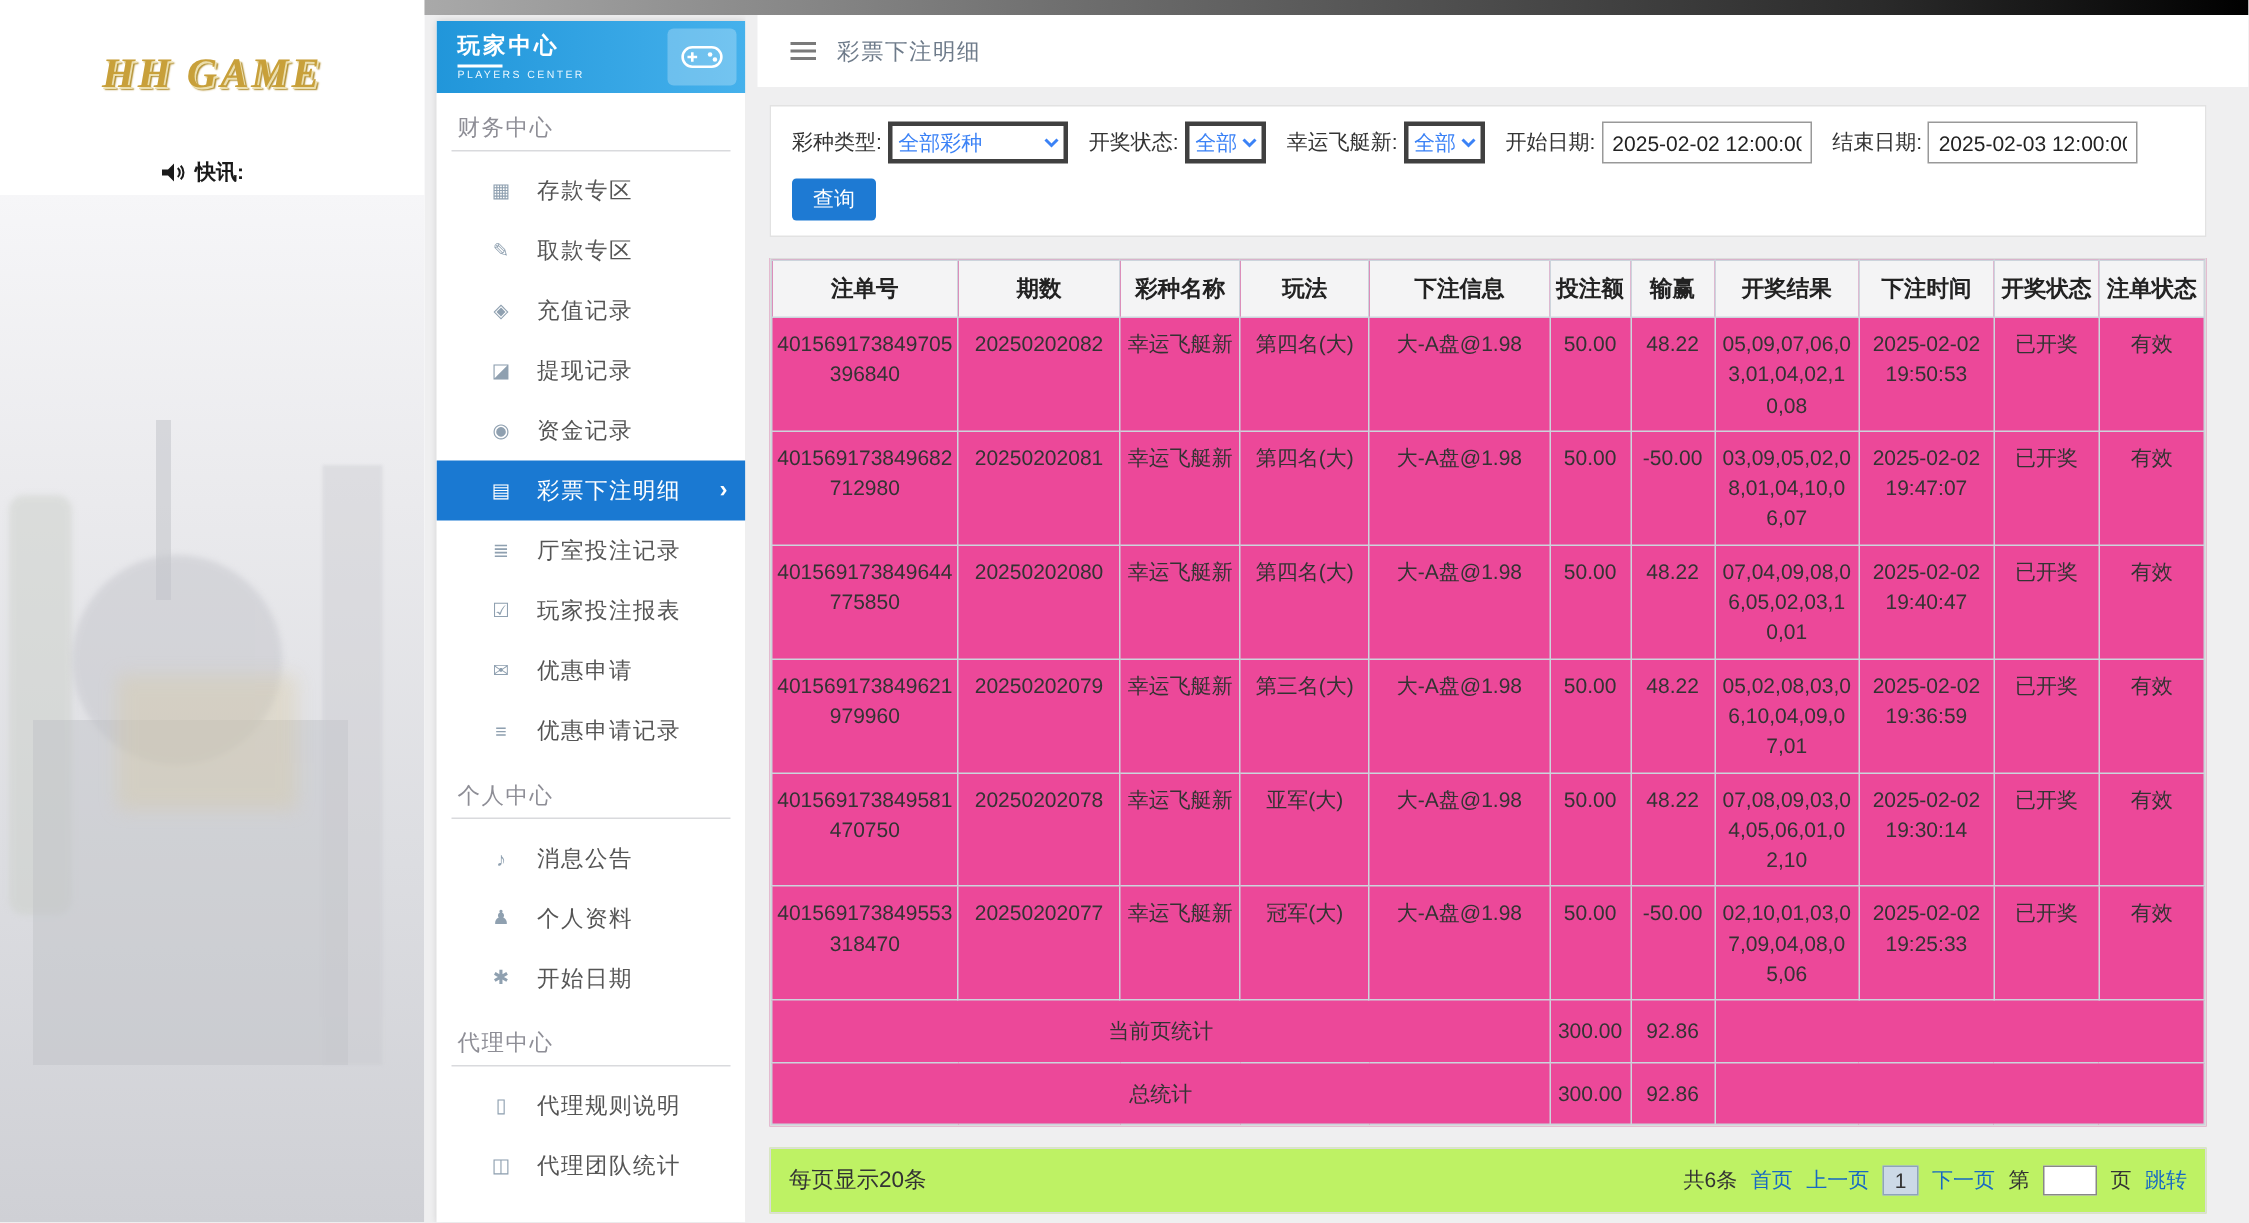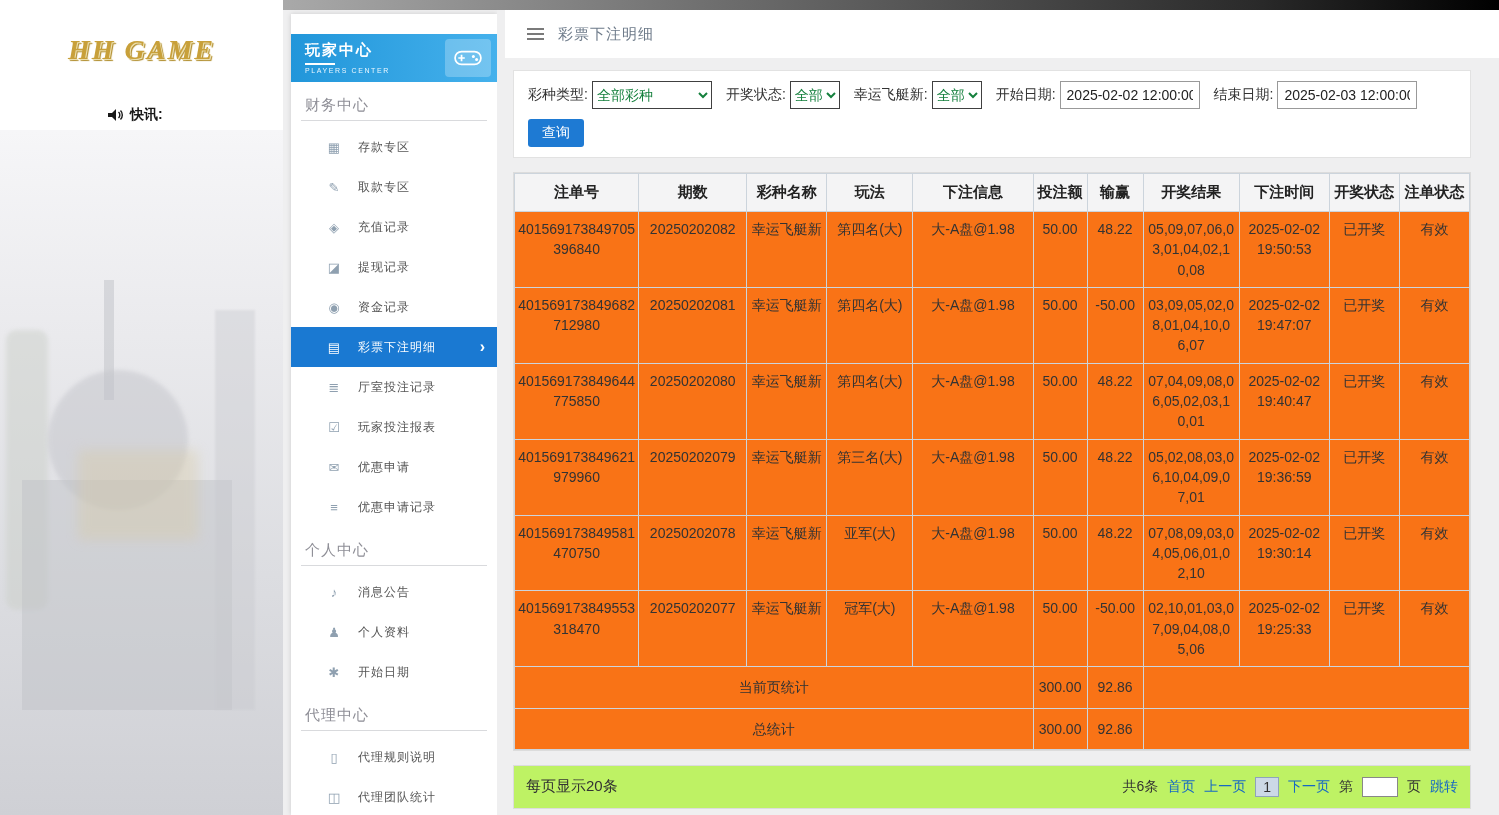--- a/index.html
+++ b/index.html
@@ -33,53 +33,53 @@
   .flags  { left:78px; top:320px; width:120px; height:90px; background:#d8c9a0; opacity:.35; filter:blur(6px); }
   .tower  { left:215px; top:180px; width:40px; height:400px; background:#c8c9ce; opacity:.4; filter:blur(1px); }
 
   
   .top-strip { position:absolute; left:283px; top:0; width:1216px; height:10px;
     background:linear-gradient(90deg,#a9a9a9 0%, #6f6f6f 35%, #2a2a2a 80%, #000 100%); }
 
   
   .sidebar { position:absolute; left:291px; top:14px; width:206px; height:801px; background:#fff;
     box-shadow:0 0 5px rgba(0,0,0,.15); overflow:hidden; }
-  .sb-header { height:48px; background:linear-gradient(90deg,#2196da,#45b1ec); position:relative; padding:7px 0 0 14px;margin-top:20px; }
+  .sb-header { height:48px; background:linear-gradient(90deg,#2196da,#45b1ec); position:relative; padding:7px 0 0 14px; }
   .sb-title { color:#fff; font-size:15px; font-weight:bold; letter-spacing:2px; }
   .sb-underline { width:30px; height:2px; background:#fff; margin:3px 0 2px; }
   .sb-subtitle { color:#eaf7ff; font-size:7px; letter-spacing:1.6px; }
   .sb-gamepad { position:absolute; right:6px; top:5px; width:46px; height:38px; border-radius:4px;
     background:rgba(255,255,255,.25); display:flex; align-items:center; justify-content:center; }
   .sb-section-label { margin:10px 10px 6px; padding:4px 4px 5px; font-size:15px; color:#8e8e96;
     border-bottom:1px solid #d9dadd; letter-spacing:1px; }
   .sb-item { height:40px; display:flex; align-items:center; padding-left:34px; position:relative; cursor:pointer; }
   .sb-item .ic { width:18px; text-align:center; font-size:13px; color:#8fa0b0; }
-  .sb-item .lbl { margin-left:15px; font-size:12px; color:#555; letter-spacing:1px; }
+  .sb-item .lbl { margin-left:15px; font-size:15px; color:#555; letter-spacing:1px; }
   .sb-item.active { background:#1a79d2; }
   .sb-item.active .ic, .sb-item.active .lbl { color:#fff; }
   .sb-item .chev { position:absolute; right:12px; color:#fff; font-size:16px; font-weight:bold; }
 
   
   .main { position:absolute; left:497px; top:10px; width:1002px; height:805px; background:#efeff0; }
   .titlebar { height:48px; background:#fff; margin-left:8px; display:flex; align-items:center; gap:14px; padding-left:22px; }
   .burger { display:flex; flex-direction:column; gap:3px; cursor:pointer; }
   .burger i { display:block; width:17px; height:2px; background:#7a7a7a; }
   .page-title { color:#6e7b8a; font-size:15px; letter-spacing:1px; }
 
   .filter-panel { margin:12px 28px 0 16px; background:#fff; border:1px solid #e2e2e2; padding:10px 12px; }
   .filter-row { display:flex; align-items:center; font-size:14px; color:#333; white-space:nowrap; }
   .filter-row label { margin:0 4px 0 14px; }
   .filter-row label:first-child { margin-left:2px; }
-  .filter-row select { height:28px; font-size:14px; border:1px solid #404040; background:#fff; color:#15803d; }
+  .filter-row select { height:28px; font-size:14px; border:3px solid #404040; background:#fff; color:#3b82f6; }
   .sel-wide { width:120px; }
   .date-input { width:140px; height:28px; border:1px solid #999; font-size:14px; padding:1px 6px; color:#222; }
   .query-btn { margin-top:10px; margin-left:2px; background:#1e7ad3; color:#fff; border:none; border-radius:3px;
     font-size:14px; padding:5px 14px; cursor:pointer; }
 
-  .table-panel { margin:14px 28px 0 16px; background:#f97316; border:1px solid #dcdcdc; }
+  .table-panel { margin:14px 28px 0 16px; background:#ec4899; border:1px solid #dcdcdc; }
   table { width:100%; border-collapse:collapse; table-layout:fixed; }
   th { background:#f4f4f5; border:1px solid #ccd4dc; font-size:15px; font-weight:bold; color:#222; padding:9px 1px; white-space:nowrap; overflow:hidden; }
   td { border:1px solid #ccd4dc; font-size:14px; color:#333; text-align:center; padding:7px 3px; vertical-align:top; line-height:1.45; }
   td.brk { word-break:break-all; }
   tr.summary td { vertical-align:middle; padding:10px 3px; }
 
   .footer-panel { margin:14px 28px 0 16px; background:#bef264; border:1px solid #dcdcdc; height:44px;
     display:flex; align-items:center; justify-content:space-between; padding:0 12px; font-size:15px; color:#333; }
   .pager { display:flex; align-items:center; gap:9px; font-size:14px; }
   .pager a { color:#1668c4; text-decoration:none; cursor:pointer; }

